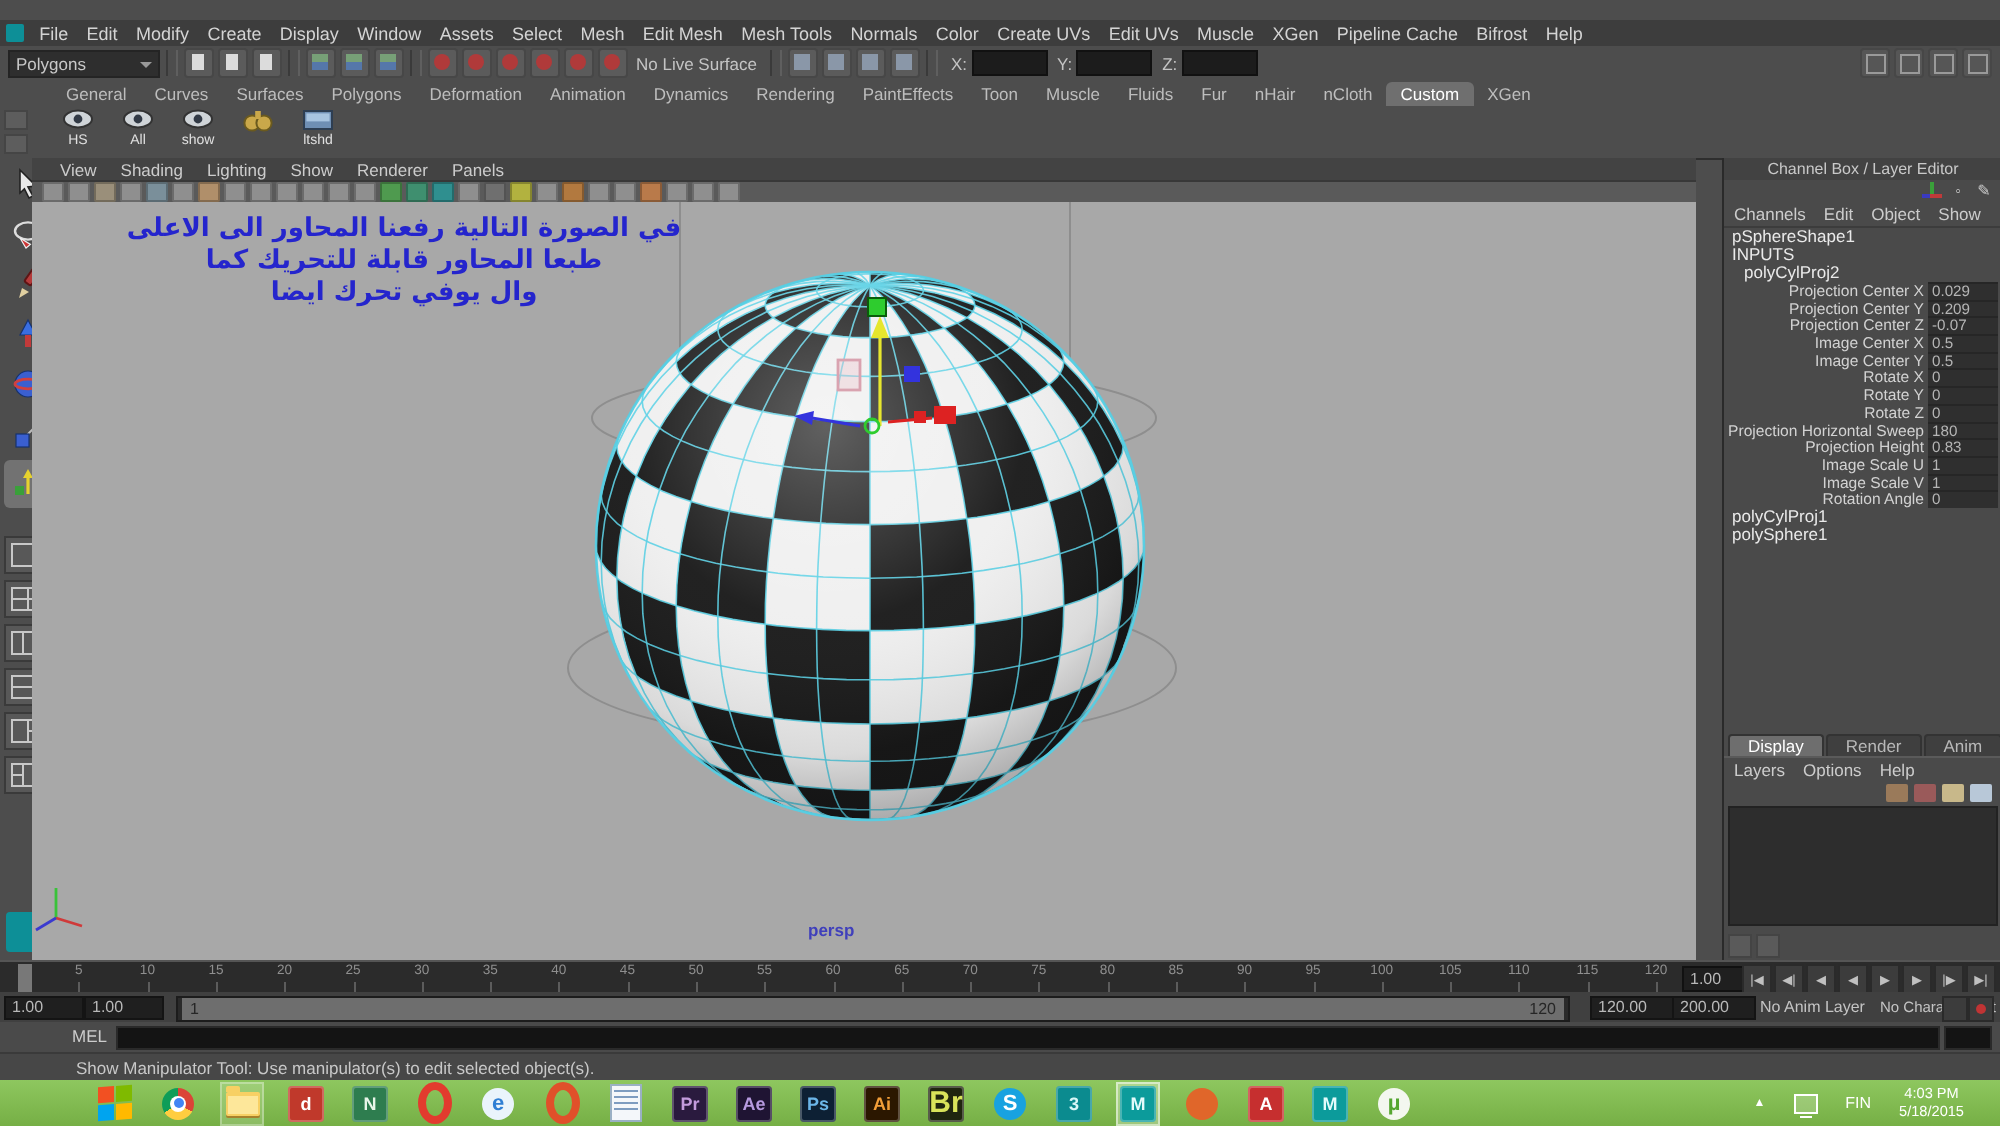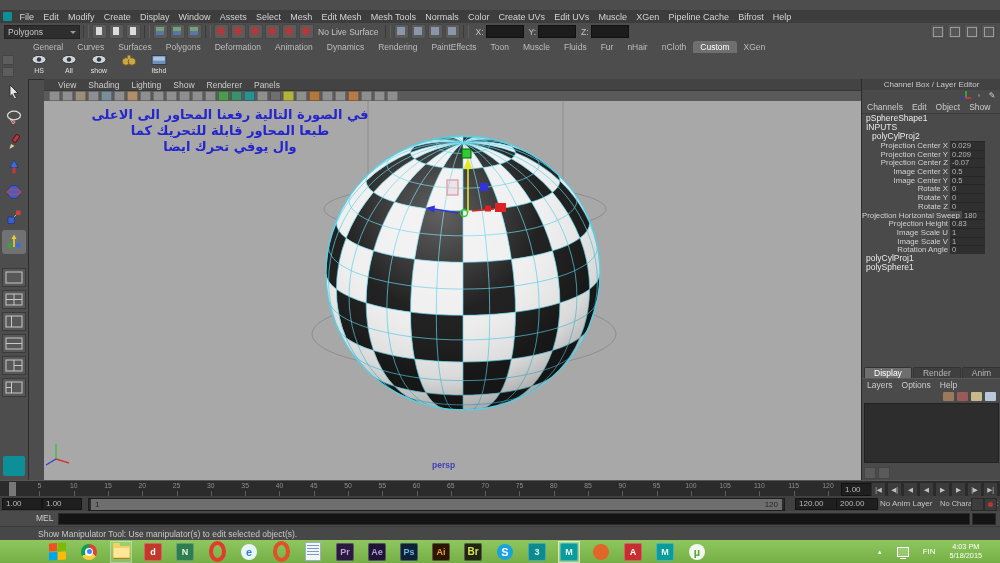--- a/index.html
+++ b/index.html
@@ -57,21 +57,21 @@
   
   .main{position:absolute;top:79px;left:0;width:1000px;height:401px;}
   .toolbox{position:absolute;left:0;top:0;width:28px;height:401px;background:#4d4d4d;border-right:1px solid #2c2c2c;}
   .tool{width:24px;height:24px;margin:1px auto;display:flex;align-items:center;justify-content:center;}
   .tool.active{background:#727272;border-radius:3px;}
   .layouts{margin-top:14px;}
   .layout-btn{width:22px;height:17px;margin:3px auto;background:#585858;border:1px solid #3a3a3a;
     display:flex;align-items:center;justify-content:center;}
   .toolbox-bottom{position:absolute;bottom:4px;left:3px;width:22px;height:20px;background:#0d8f97;border-radius:2px;}
   
-  .panel{position:absolute;left:44px;top:0;width:832px;height:401px;}
+  .panel{position:absolute;left:16px;top:0;width:832px;height:401px;}
   .panel-menubar{height:11px;background:#434343;display:flex;align-items:center;padding-left:8px;border-bottom:1px solid #383838;}
   .pm-item{color:#cccccc;font-size:8.5px;padding:0 6px;}
   .panel-toolbar{height:10px;background:#5a5a5a;display:flex;align-items:center;gap:2px;padding-left:5px;border-bottom:1px solid #3a3a3a;}
   .vp-icon{width:9px;height:8px;border-radius:1px;border:1px solid rgba(0,0,0,0.25);}
   .canvas{position:absolute;top:22px;left:0;width:832px;height:379px;background:#a8a8a8;}
   #scene-svg{position:absolute;left:0;top:0;}
   .annotation{position:absolute;top:6px;left:8px;width:356px;text-align:center;direction:rtl;
     font-weight:bold;font-size:13px;line-height:16px;font-family:"DejaVu Sans",sans-serif;}
   .persp-label{position:absolute;left:388px;top:359px;font-size:8.5px;color:#4040bb;font-weight:bold;}
   
@@ -83,21 +83,21 @@
     linear-gradient(#3aa03a,#3aa03a) 4px 0/2px 6px no-repeat,
     linear-gradient(#c03a3a,#c03a3a) 4px 6px/6px 2px no-repeat,
     linear-gradient(#3a3ac0,#3a3ac0) 0 6px/5px 2px no-repeat;}
   .cb-menus{height:12px;display:flex;gap:9px;padding-left:5px;align-items:center;border-bottom:1px solid #3c3c3c;}
   .cb-menu{color:#cccccc;font-size:8.5px;}
   .cb-node{font-size:8.5px;font-weight:normal;color:#eaeaea;height:9px;line-height:9px;padding-left:4px;}
   .cb-node.indent{padding-left:10px;}
   .attr-row{display:flex;justify-content:flex-end;align-items:flex-start;height:8.7px;}
   .attr-label{font-size:7.8px;color:#d2d2d2;margin-right:2px;white-space:nowrap;}
   .attr-value{width:33px;height:8px;background:#2f2f2f;color:#b5b5b5;font-size:7.6px;line-height:8.5px;
-    padding-left:2px;margin-right:16px;border-top:1px solid #262626;}
+    padding-left:2px;margin-right:2px;border-top:1px solid #262626;}
   
   .layer-sec{position:absolute;top:288px;left:0;width:139px;}
   .layer-tabs{display:flex;height:11px;padding-left:2px;gap:1px;}
   .ltab{font-size:8.5px;color:#b8b8b8;background:#3f3f3f;border:1px solid #333;border-bottom:none;
     padding:0 9px;line-height:10px;border-radius:2px 2px 0 0;}
   .ltab.active{background:#6e6e6e;color:#fff;}
   .layer-menus{display:flex;gap:9px;height:11px;align-items:center;padding-left:5px;background:#4a4a4a;border-top:1px solid #5a5a5a;}
   .layer-icons{height:12px;display:flex;justify-content:flex-end;gap:3px;padding-right:5px;align-items:center;}
   .lic{width:11px;height:9px;border-radius:1px;}
   .layer-list{margin:1px 2px;height:58px;background:#2d2d2d;border:1px solid #222;}
@@ -826,21 +826,21 @@
       <div class="tb-item">
         <div class="sq" style="background: rgb(31, 20, 51); color: rgb(183, 154, 224); font-size: 9px; box-shadow: rgba(255, 255, 255, 0.25) 0px 0px 0px 1px inset;">Ae</div>
       </div>
       <div class="tb-item">
         <div class="sq" style="background: rgb(13, 32, 52); color: rgb(107, 181, 232); font-size: 9px; box-shadow: rgba(255, 255, 255, 0.25) 0px 0px 0px 1px inset;">Ps</div>
       </div>
       <div class="tb-item">
         <div class="sq" style="background: rgb(43, 23, 0); color: rgb(242, 158, 56); font-size: 9px; box-shadow: rgba(255, 255, 255, 0.25) 0px 0px 0px 1px inset;">Ai</div>
       </div>
       <div class="tb-item">
-        <div class="sq" style="background: rgb(32, 38, 15); color: rgb(217, 227, 90); font-size: 10px; box-shadow: rgba(255, 255, 255, 0.25) 0px 0px 0px 1px inset;">Br</div>
+        <div class="sq" style="background: rgb(32, 38, 15); color: rgb(217, 227, 90); font-size: 15px; box-shadow: rgba(255, 255, 255, 0.25) 0px 0px 0px 1px inset;">Br</div>
       </div>
       <div class="tb-item">
         <div class="ci" style="background: rgb(24, 162, 224); color: rgb(255, 255, 255); font-size: 11px;">S</div>
       </div>
       <div class="tb-item">
         <div class="sq" style="background: rgb(11, 139, 143); color: rgb(217, 247, 247); font-size: 9px; box-shadow: rgba(255, 255, 255, 0.25) 0px 0px 0px 1px inset;">3</div>
       </div>
       <div class="tb-item active">
         <div class="sq" style="background: rgb(12, 155, 155); color: rgb(227, 251, 251); font-size: 9px; box-shadow: rgba(255, 255, 255, 0.25) 0px 0px 0px 1px inset;">M</div>
       </div>

